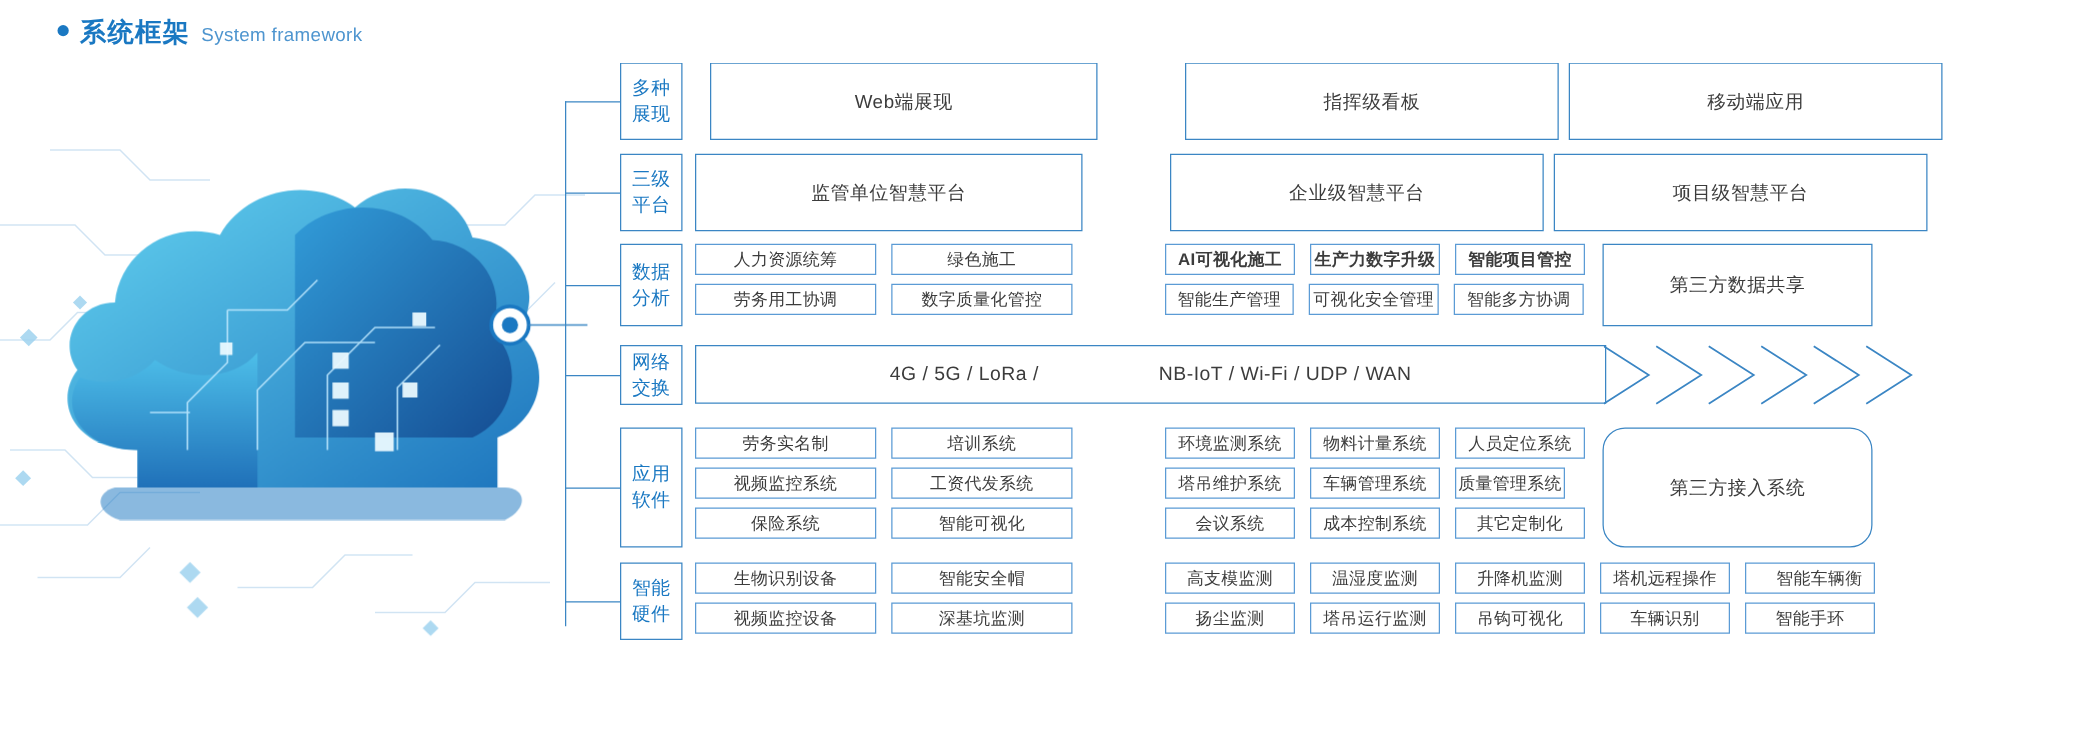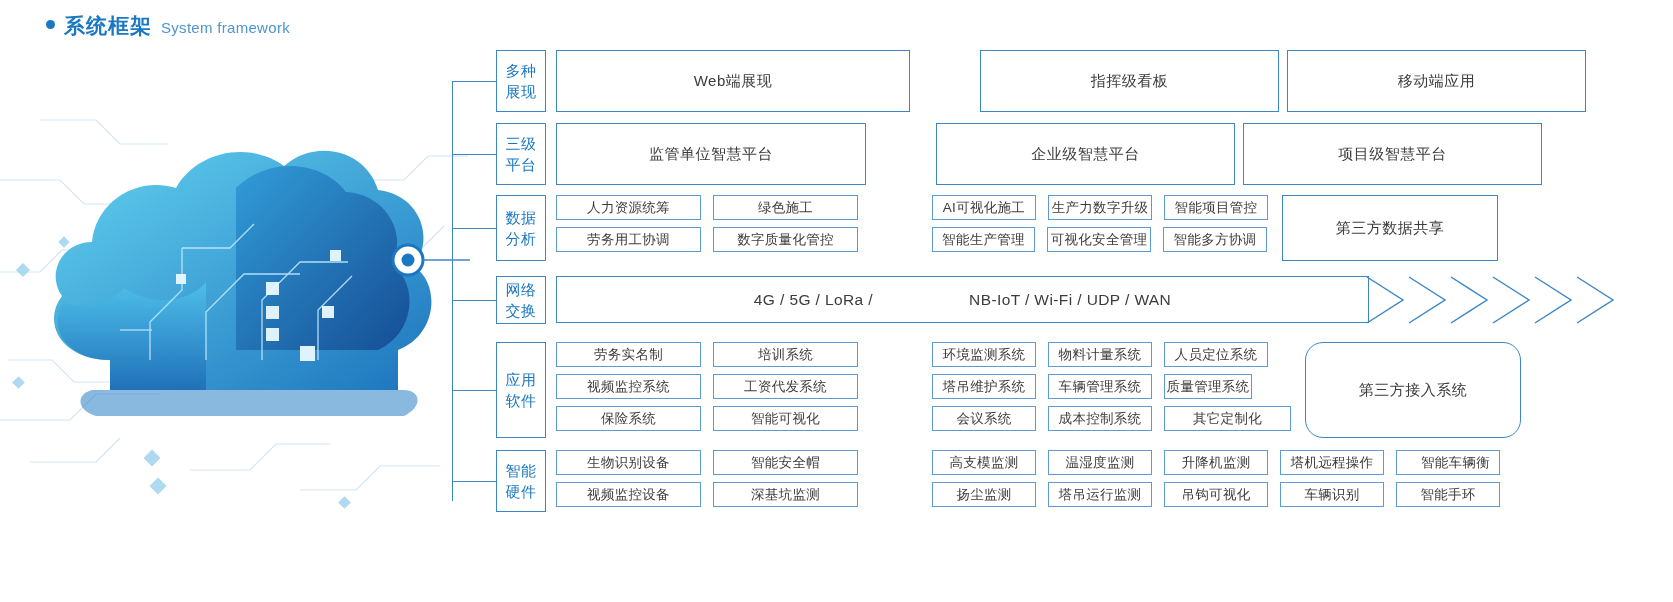--- a/index.html
+++ b/index.html
@@ -149,21 +149,21 @@
   <div class="diagram">
     <div class="spine" style="height:420px;"></div>
     <div id="rows-host">
         <div class="rowline" style="top: 31px;"></div>
         <div class="row" style="top: 0px; height: 62px; width: 1181px;">
           <div class="rlabel">
             <span>多种</span>
             <span>展现</span>
           </div>
           <div class="rbody">
-            <div class="bigbox" style="width: 354px; margin-left: 0px;">Web端展现</div>
+            <div class="bigbox" style="width: 310px; margin-left: 12px;">Web端展现</div>
             <div class="bigbox" style="width: 299px; margin-left: 70px;">指挥级看板</div>
             <div class="bigbox" style="width: 299px; margin-left: 8px;">移动端应用</div>
           </div>
         </div>
         <div class="rowline" style="top: 104px;"></div>
         <div class="row" style="top: 73px; height: 62px; width: 1181px;">
           <div class="rlabel">
             <span>三级</span>
             <span>平台</span>
           </div>
@@ -184,42 +184,42 @@
               <div class="gline" style="gap: 12px;">
                 <div class="cell" style="width: 145px;">人力资源统筹</div>
                 <div class="cell" style="width: 145px;">绿色施工</div>
               </div>
               <div class="gline" style="gap: 12px;">
                 <div class="cell" style="width: 145px;">劳务用工协调</div>
                 <div class="cell" style="width: 145px;">数字质量化管控</div>
               </div>
             </div>
             <div class="grid" style="margin-left: 74px;">
-              <div class="gline" style="gap: 12px;">
+              <div class="gline" style="gap: 12px; font-weight: bold;">
                 <div class="cell" style="width: 104px;">AI可视化施工</div>
                 <div class="cell" style="width: 104px;">生产力数字升级</div>
                 <div class="cell" style="width: 104px;">智能项目管控</div>
               </div>
               <div class="gline" style="gap: 12px;">
                 <div class="cell" style="width: 103px;">智能生产管理</div>
                 <div class="cell" style="width: 104px;">可视化安全管理</div>
                 <div class="cell" style="width: 104px;">智能多方协调</div>
               </div>
             </div>
             <div class="bigbox" style="width: 216px; margin-left: 14px;">第三方数据共享</div>
           </div>
         </div>
         <div class="rowline" style="top: 250px;"></div>
         <div class="row" style="top: 226px; height: 48px; width: 1181px;">
           <div class="rlabel">
             <span>网络</span>
             <span>交换</span>
           </div>
           <div class="rbody">
-            <div class="netbox" style="width: 813px; justify-content: center;">
+            <div class="netbox" style="width: 729px; justify-content: center;">
               <span>4G / 5G / LoRa /</span>
               <span>NB-IoT / Wi-Fi / UDP / WAN</span>
             </div>
             <svg width="272" height="48" style="margin-left: -2px;">
               <path d="M0 1 L36 24 L0 47" fill="none" stroke="#3b86c4" stroke-width="1.4"></path>
               <path d="M42 1 L78 24 L42 47" fill="none" stroke="#3b86c4" stroke-width="1.4"></path>
               <path d="M84 1 L120 24 L84 47" fill="none" stroke="#3b86c4" stroke-width="1.4"></path>
               <path d="M126 1 L162 24 L126 47" fill="none" stroke="#3b86c4" stroke-width="1.4"></path>
               <path d="M168 1 L204 24 L168 47" fill="none" stroke="#3b86c4" stroke-width="1.4"></path>
               <path d="M210 1 L246 24 L210 47" fill="none" stroke="#3b86c4" stroke-width="1.4"></path>
@@ -254,21 +254,21 @@
                 <div class="cell" style="width: 104px;">人员定位系统</div>
               </div>
               <div class="gline" style="gap: 12px;">
                 <div class="cell" style="width: 104px;">塔吊维护系统</div>
                 <div class="cell" style="width: 104px;">车辆管理系统</div>
                 <div class="cell" style="width: 88px;">质量管理系统</div>
               </div>
               <div class="gline" style="gap: 12px;">
                 <div class="cell" style="width: 104px;">会议系统</div>
                 <div class="cell" style="width: 104px;">成本控制系统</div>
-                <div class="cell" style="width: 127px;">其它定制化</div>
+                <div class="cell" style="width: 104px;">其它定制化</div>
               </div>
             </div>
             <div class="bigbox" style="width: 216px; margin-left: 14px; border-radius: 18px;">第三方接入系统</div>
           </div>
         </div>
         <div class="rowline" style="top: 431px;"></div>
         <div class="row" style="top: 400px; height: 62px; width: 1181px;">
           <div class="rlabel">
             <span>智能</span>
             <span>硬件</span>

